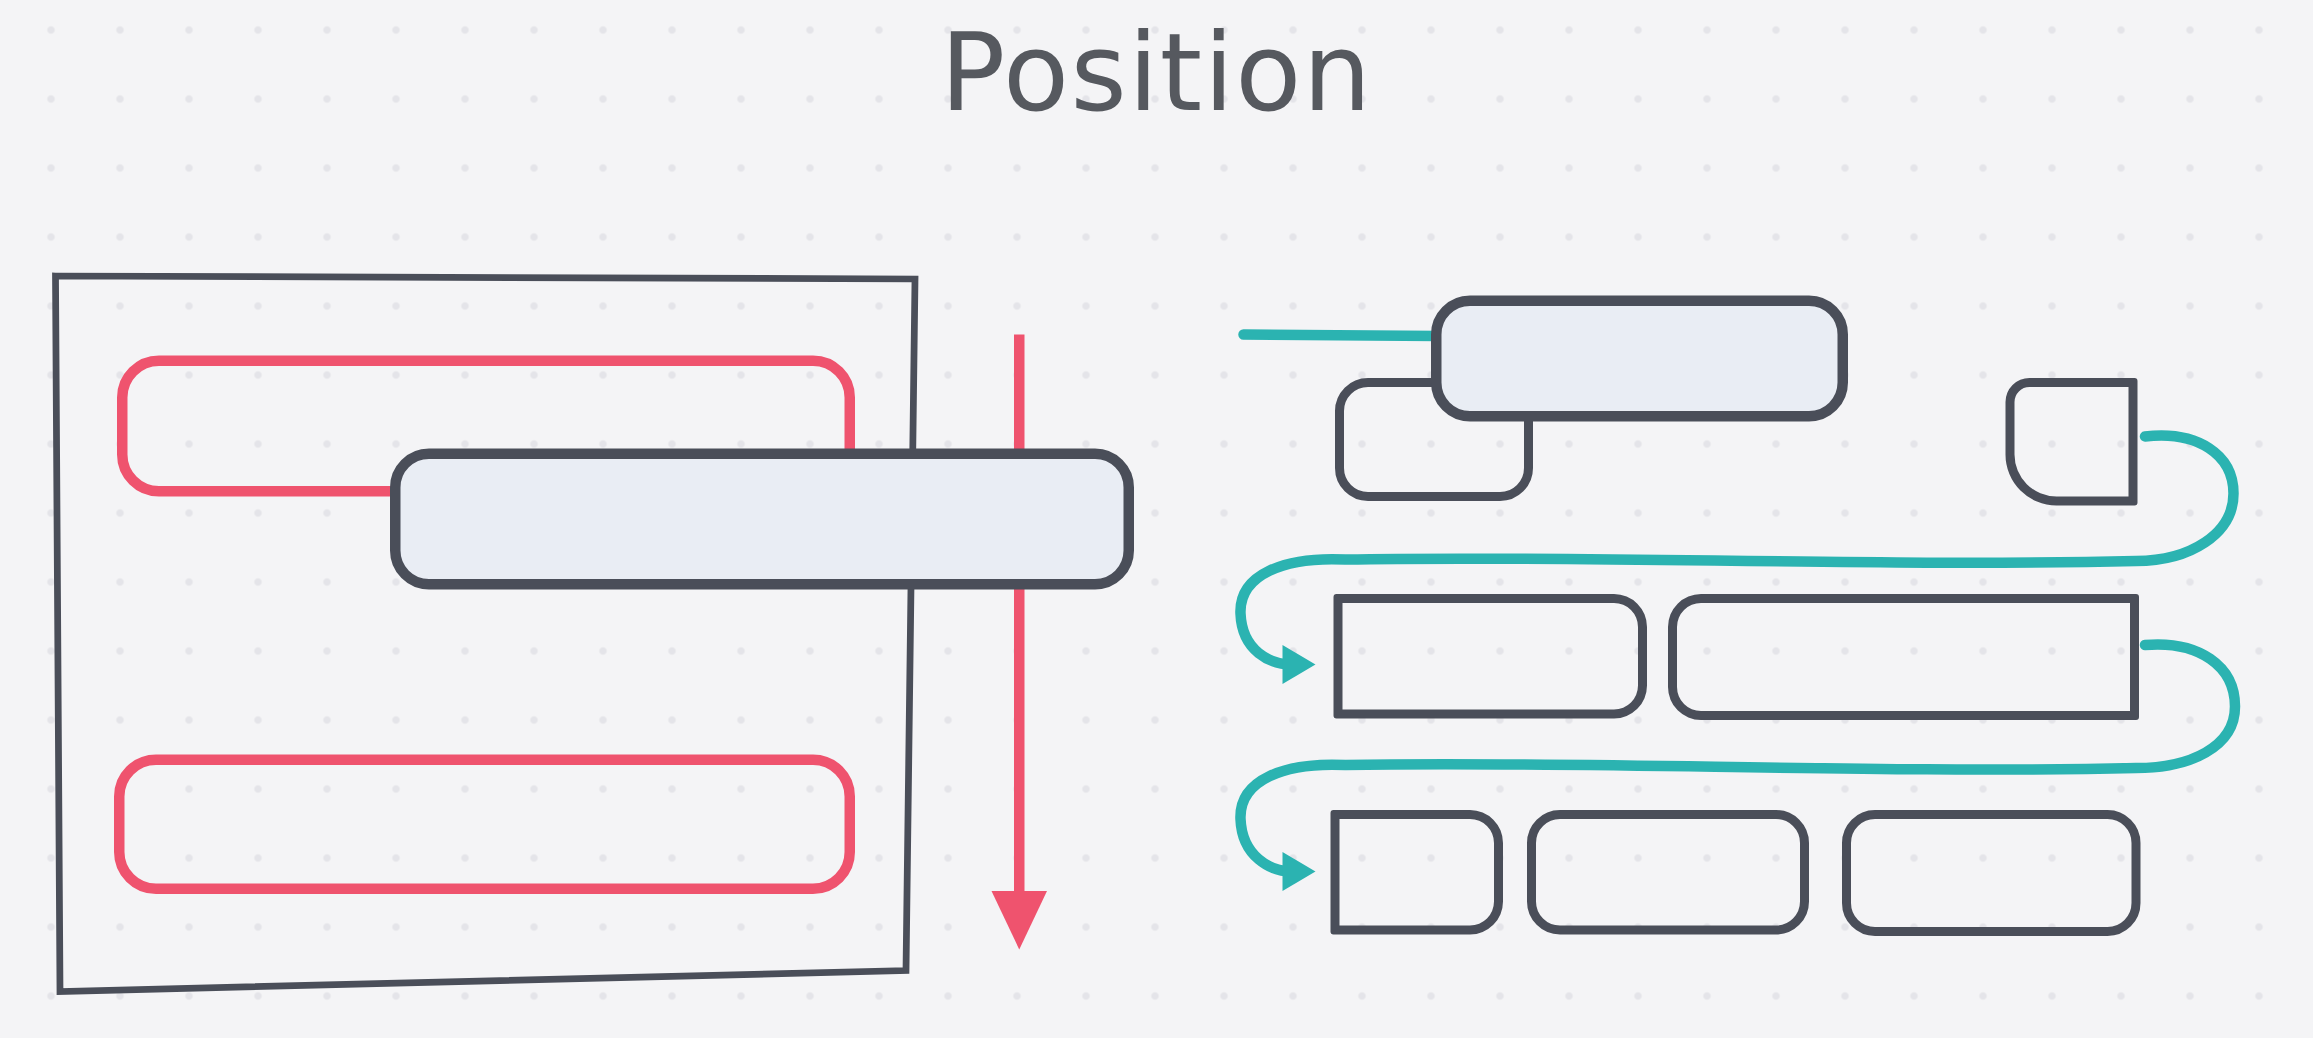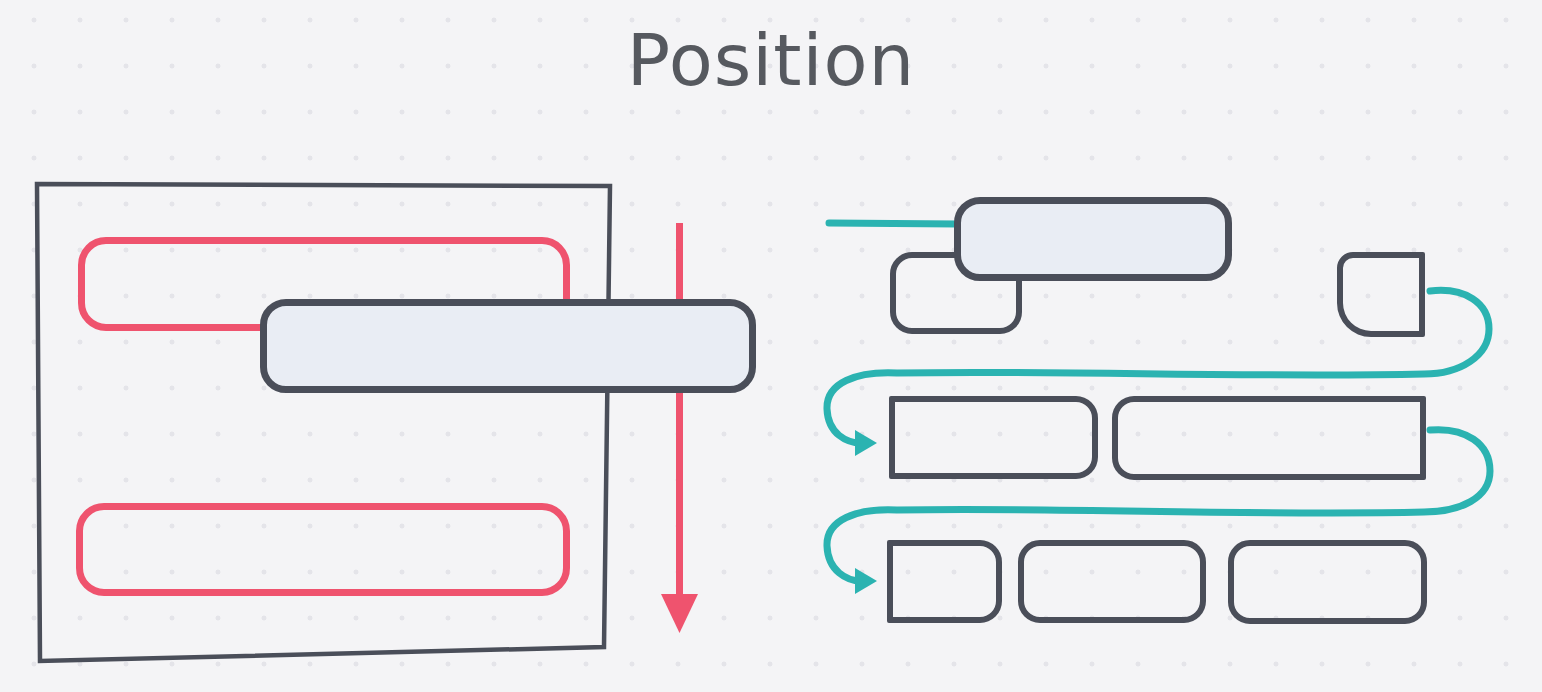--- a/index.html
+++ b/index.html
@@ -18,21 +18,21 @@
     margin:0 auto;
     overflow:hidden;
     background-color:var(--background);
     background-image:radial-gradient(circle, var(--dot-grid) 2.2px, rgba(0,0,0,0) 2.8px);
     background-size:46px 46px;
     background-position:11px 43px;
     font-family:"DejaVu Sans","Liberation Sans",sans-serif;
   }
   .title{
     position:absolute;left:0;right:0;top:2px;
-    margin:16px;text-align:center;
+    margin:4px;text-align:center;
     font-size:72px;font-weight:500;letter-spacing:1px;
     color:var(--title-text);
   }
   .layer{position:absolute;left:0;top:0;width:1542px;height:692px;}
   .strokes{z-index:1;}
   .boxes{z-index:2;pointer-events:none;}
   .b{position:absolute;box-sizing:border-box;background:transparent;}
   .dark{border:6.5px solid var(--stroke-dark);}
   .darkthick{border:7px solid var(--stroke-dark);}
   .red{border:7px solid var(--accent-red);border-radius:28px;}

